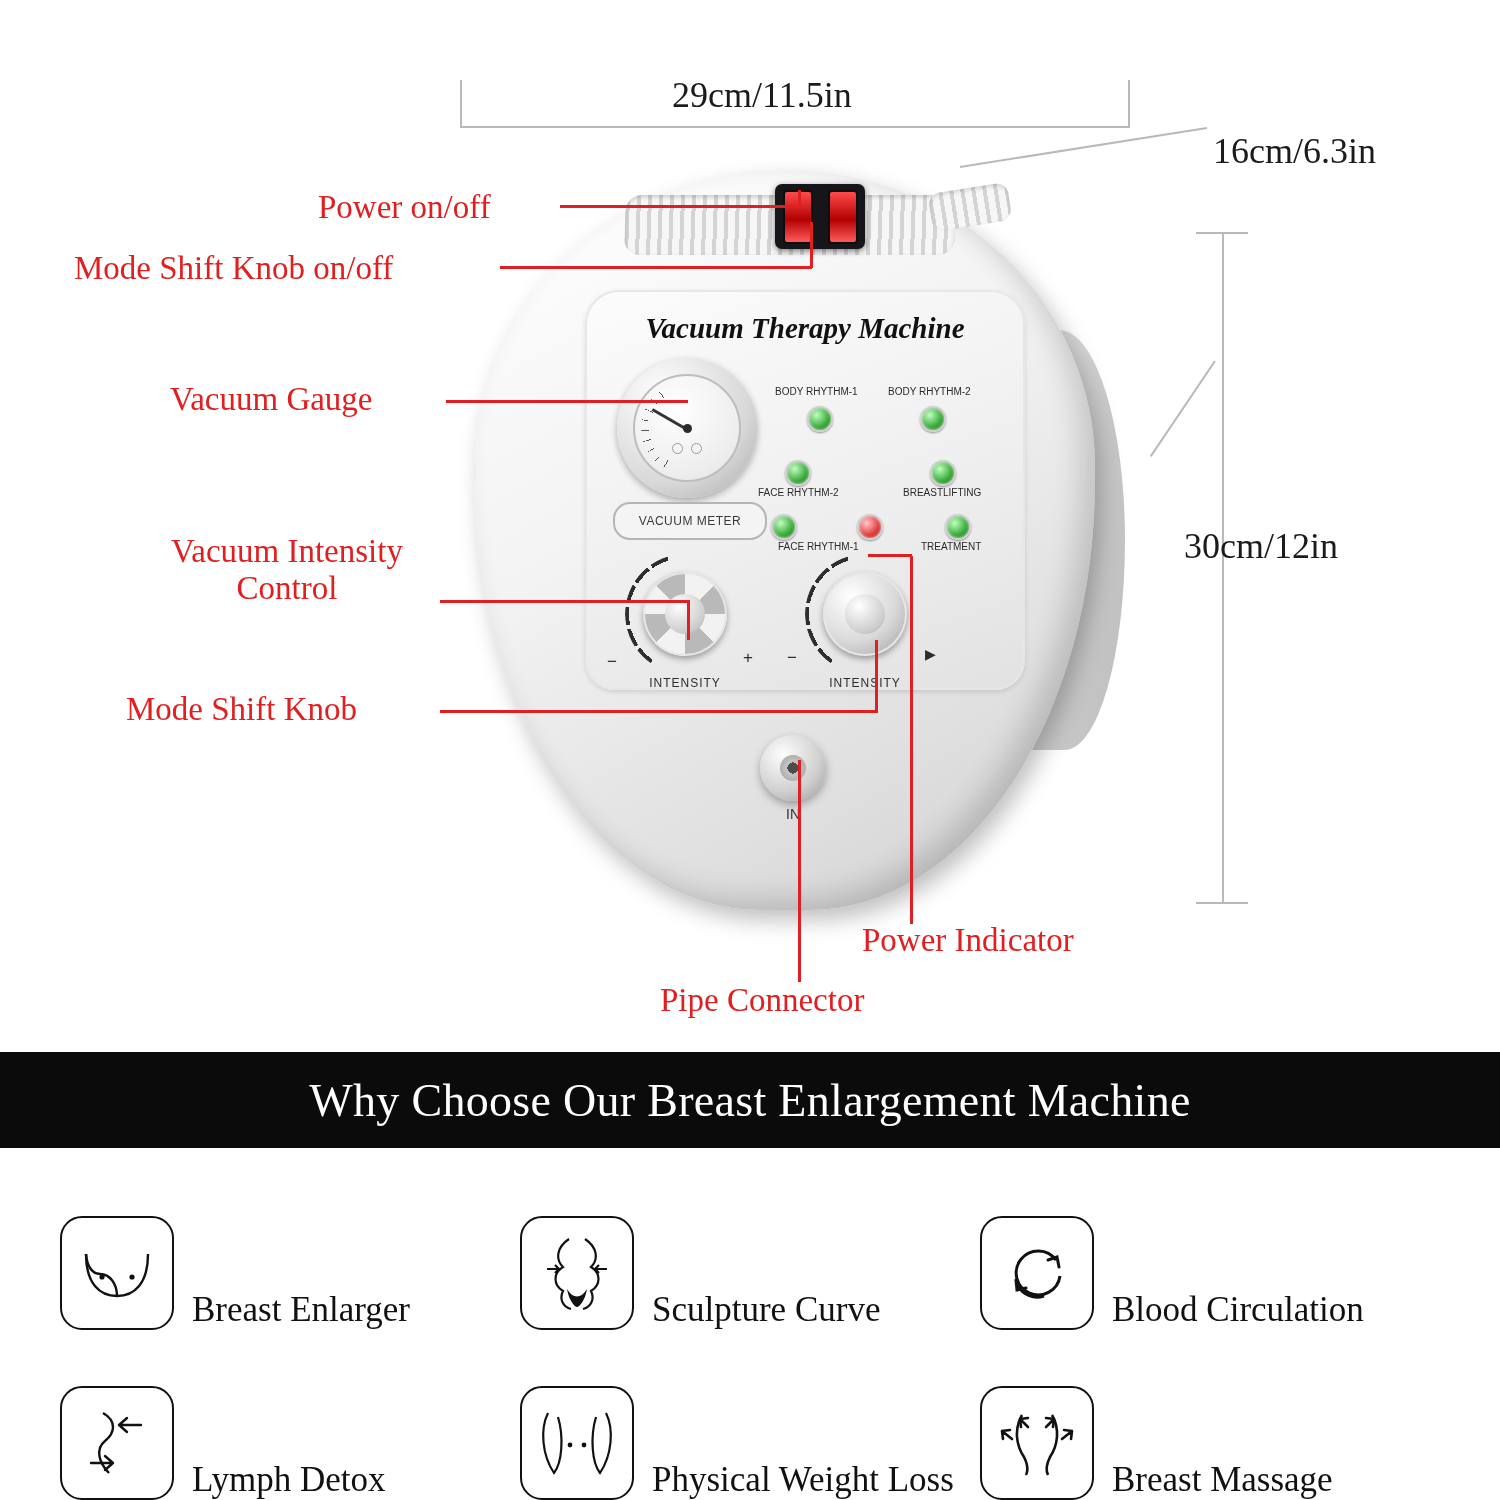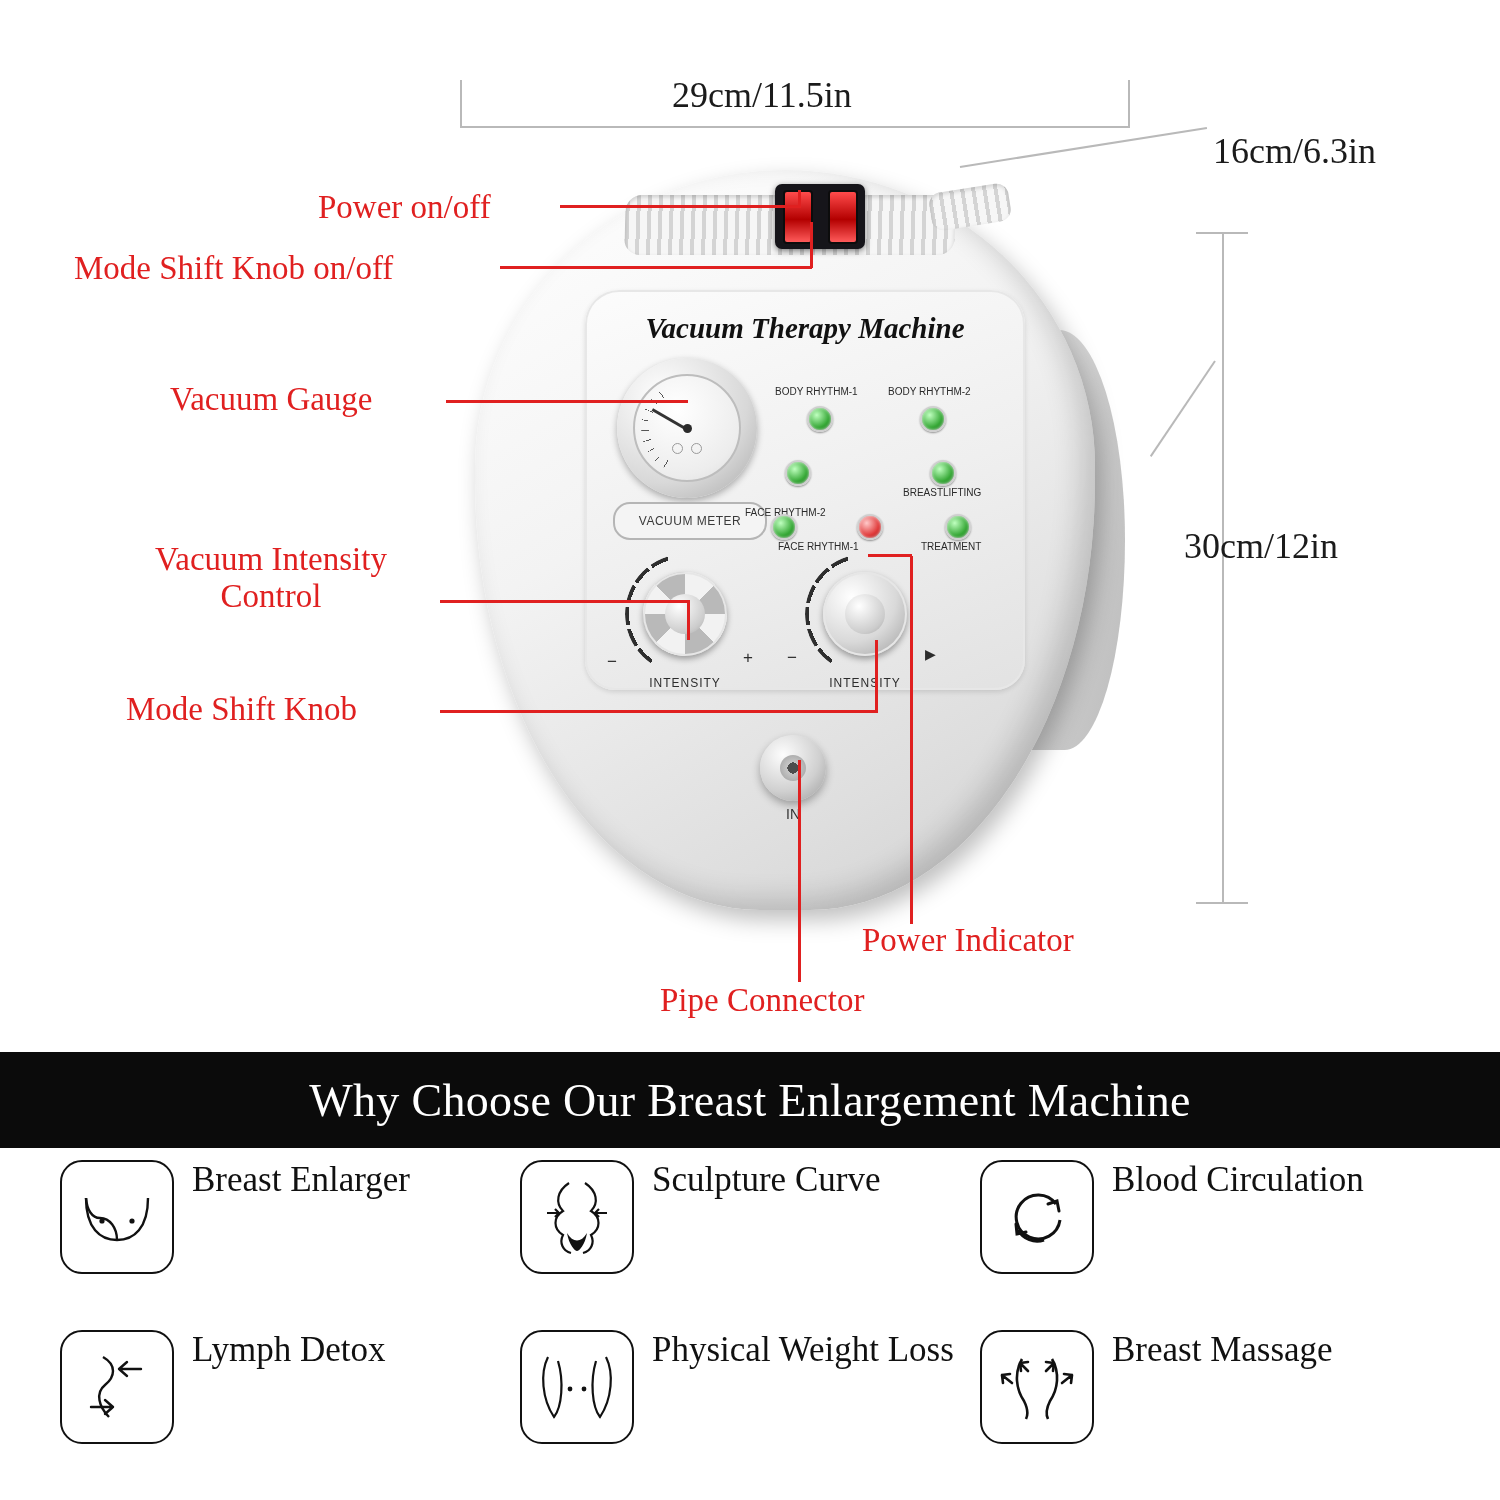--- a/index.html
+++ b/index.html
@@ -216,21 +216,21 @@
   }
   .band h2{
     margin:0;color:#fff;font-family:"Liberation Serif", serif;
     font-size:46px;font-weight:400;letter-spacing:.3px;
   }
   .features{
     position:absolute;left:0;top:1160px;width:1500px;height:340px;
     display:grid;grid-template-columns:repeat(3,1fr);grid-template-rows:1fr 1fr;
     padding:0 60px;box-sizing:border-box;
   }
-  .feature{display:flex;align-items:flex-start;gap:18px;}
+  .feature{display:flex;align-items:flex-end;gap:18px;}
   .ficon{
     width:110px;height:110px;border:2px solid #111;border-radius:22px;
     display:flex;align-items:center;justify-content:center;flex:0 0 auto;background:#fff;
   }
   .flabel{
     font-family:"Liberation Serif", serif;font-size:35px;color:#111;
   }
 </style>
 </head>
 <body>
@@ -277,21 +277,21 @@
         </div>
         <div class="meter-badge">VACUUM METER</div>
 
         <div class="led" style="left:222px;top:116px;"></div>
         <div class="ledlabel" style="left:190px;top:96px;">BODY RHYTHM-1</div>
 
         <div class="led" style="left:335px;top:116px;"></div>
         <div class="ledlabel" style="left:303px;top:96px;">BODY RHYTHM-2</div>
 
         <div class="led" style="left:200px;top:170px;"></div>
-        <div class="ledlabel" style="left:160px;top:197px;margin-top:20px;">FACE RHYTHM-2</div>
+        <div class="ledlabel" style="left:173px;top:197px;">FACE RHYTHM-2</div>
 
         <div class="led" style="left:345px;top:170px;"></div>
         <div class="ledlabel" style="left:318px;top:197px;">BREASTLIFTING</div>
 
         <div class="led" style="left:186px;top:224px;"></div>
         <div class="ledlabel" style="left:158px;top:251px;padding-left:35px;">FACE RHYTHM-1</div>
 
         <div class="led" style="left:360px;top:224px;"></div>
         <div class="ledlabel" style="left:336px;top:251px;">TREATMENT</div>
 
@@ -329,21 +329,21 @@
   <div class="lead h" style="left:560px;top:205px;width:240px;"></div>
   <div class="lead v" style="left:798px;top:190px;height:18px;"></div>
 
   <div class="callout" style="left:74px;top:250px;">Mode Shift Knob on/off</div>
   <div class="lead h" style="left:500px;top:266px;width:312px;"></div>
   <div class="lead v" style="left:810px;top:222px;height:46px;"></div>
 
   <div class="callout" style="left:170px;top:381px;">Vacuum Gauge</div>
   <div class="lead h" style="left:446px;top:400px;width:242px;"></div>
 
-  <div class="callout center" style="left:106px;top:533px;width:330px;margin-top:8px;">Vacuum Intensity Control</div>
+  <div class="callout center" style="left:122px;top:533px;width:330px;">Vacuum Intensity Control</div>
   <div class="lead h" style="left:440px;top:600px;width:250px;"></div>
   <div class="lead v" style="left:687px;top:600px;height:40px;"></div>
 
   <div class="callout" style="left:126px;top:691px;">Mode Shift Knob</div>
   <div class="lead h" style="left:440px;top:710px;width:438px;"></div>
   <div class="lead v" style="left:875px;top:640px;height:72px;"></div>
 
   <div class="callout" style="left:862px;top:922px;">Power Indicator</div>
   <div class="lead v" style="left:910px;top:556px;height:368px;"></div>
   <div class="lead h" style="left:868px;top:554px;width:44px;"></div>

